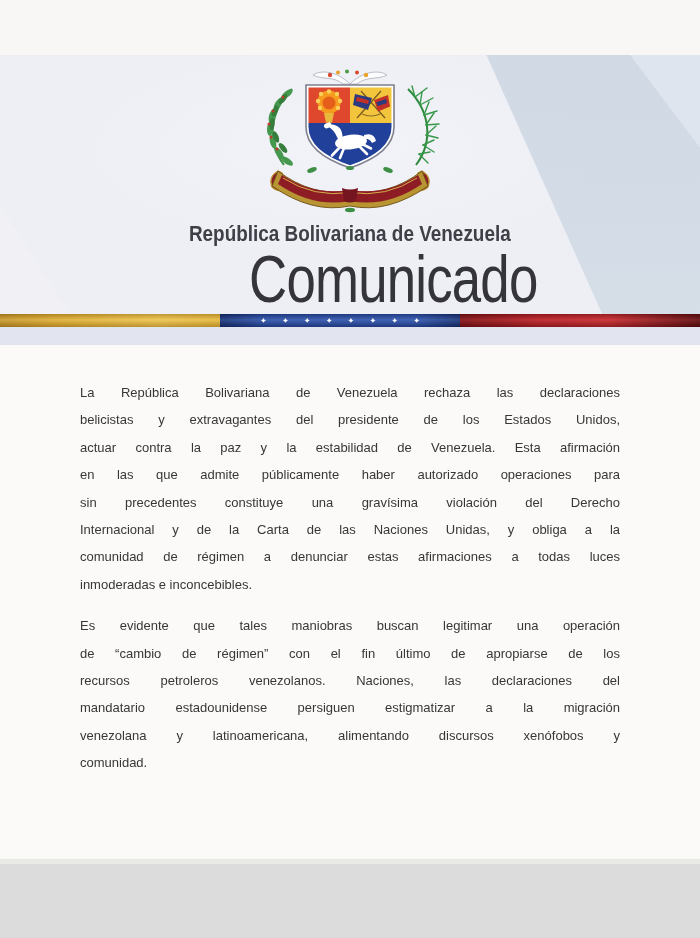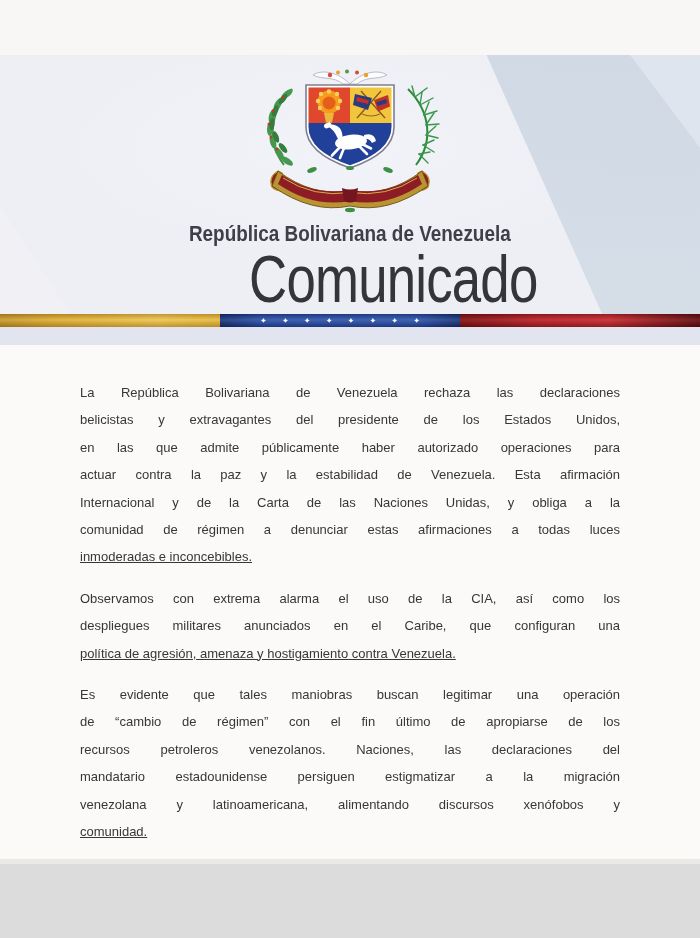--- a/index.html
+++ b/index.html
@@ -99,21 +99,21 @@
     font-size:13px;
     line-height:27.4px;
     color:#373737;
   }
   .paragraph{margin:0 0 14px 0;}
   .jline{
     text-align:justify;
     text-align-last:justify;
     white-space:normal;
   }
-  .jline.last{text-align-last:left;text-decoration:underline;}
+  .jline.last{text-align-last:left;}
   .bottom-edge{
     position:absolute;left:0;bottom:0;width:700px;height:5px;
     background:#e9e9e6;
   }
 </style>
 </head>
 <body>
 
 <div class="page">
 
@@ -267,30 +267,26 @@
       <div class="stripe-red"></div>
     </div>
     <div class="banner-foot"></div>
   </div>
 
   <div class="doc-body">
     <div class="doc-text">
         <div class="paragraph">
           <div class="jline">La República Bolivariana de Venezuela rechaza las declaraciones</div>
           <div class="jline">belicistas y extravagantes del presidente de los Estados Unidos,</div>
+          <div class="jline">actuar contra la paz y la estabilidad de Venezuela. Esta afirmación</div>
           <div class="jline">en las que admite públicamente haber autorizado operaciones para</div>
-          <div class="jline">actuar contra la paz y la estabilidad de Venezuela. Esta afirmación</div>
+          <div class="jline">sin precedentes constituye una gravísima violación del Derecho</div>
           <div class="jline">Internacional y de la Carta de las Naciones Unidas, y obliga a la</div>
           <div class="jline">comunidad de régimen a denunciar estas afirmaciones a todas luces</div>
           <div class="jline last">inmoderadas e inconcebibles.</div>
-        </div>
-        <div class="paragraph">
-          <div class="jline">Observamos con extrema alarma el uso de la CIA, así como los</div>
-          <div class="jline">despliegues militares anunciados en el Caribe, que configuran una</div>
-          <div class="jline last">política de agresión, amenaza y hostigamiento contra Venezuela.</div>
         </div>
         <div class="paragraph">
           <div class="jline">Es evidente que tales maniobras buscan legitimar una operación</div>
           <div class="jline">de “cambio de régimen” con el fin último de apropiarse de los</div>
           <div class="jline">recursos petroleros venezolanos. Naciones, las declaraciones del</div>
           <div class="jline">mandatario estadounidense persiguen estigmatizar a la migración</div>
           <div class="jline">venezolana y latinoamericana, alimentando discursos xenófobos y</div>
           <div class="jline last">comunidad.</div>
         </div>
       </div>

